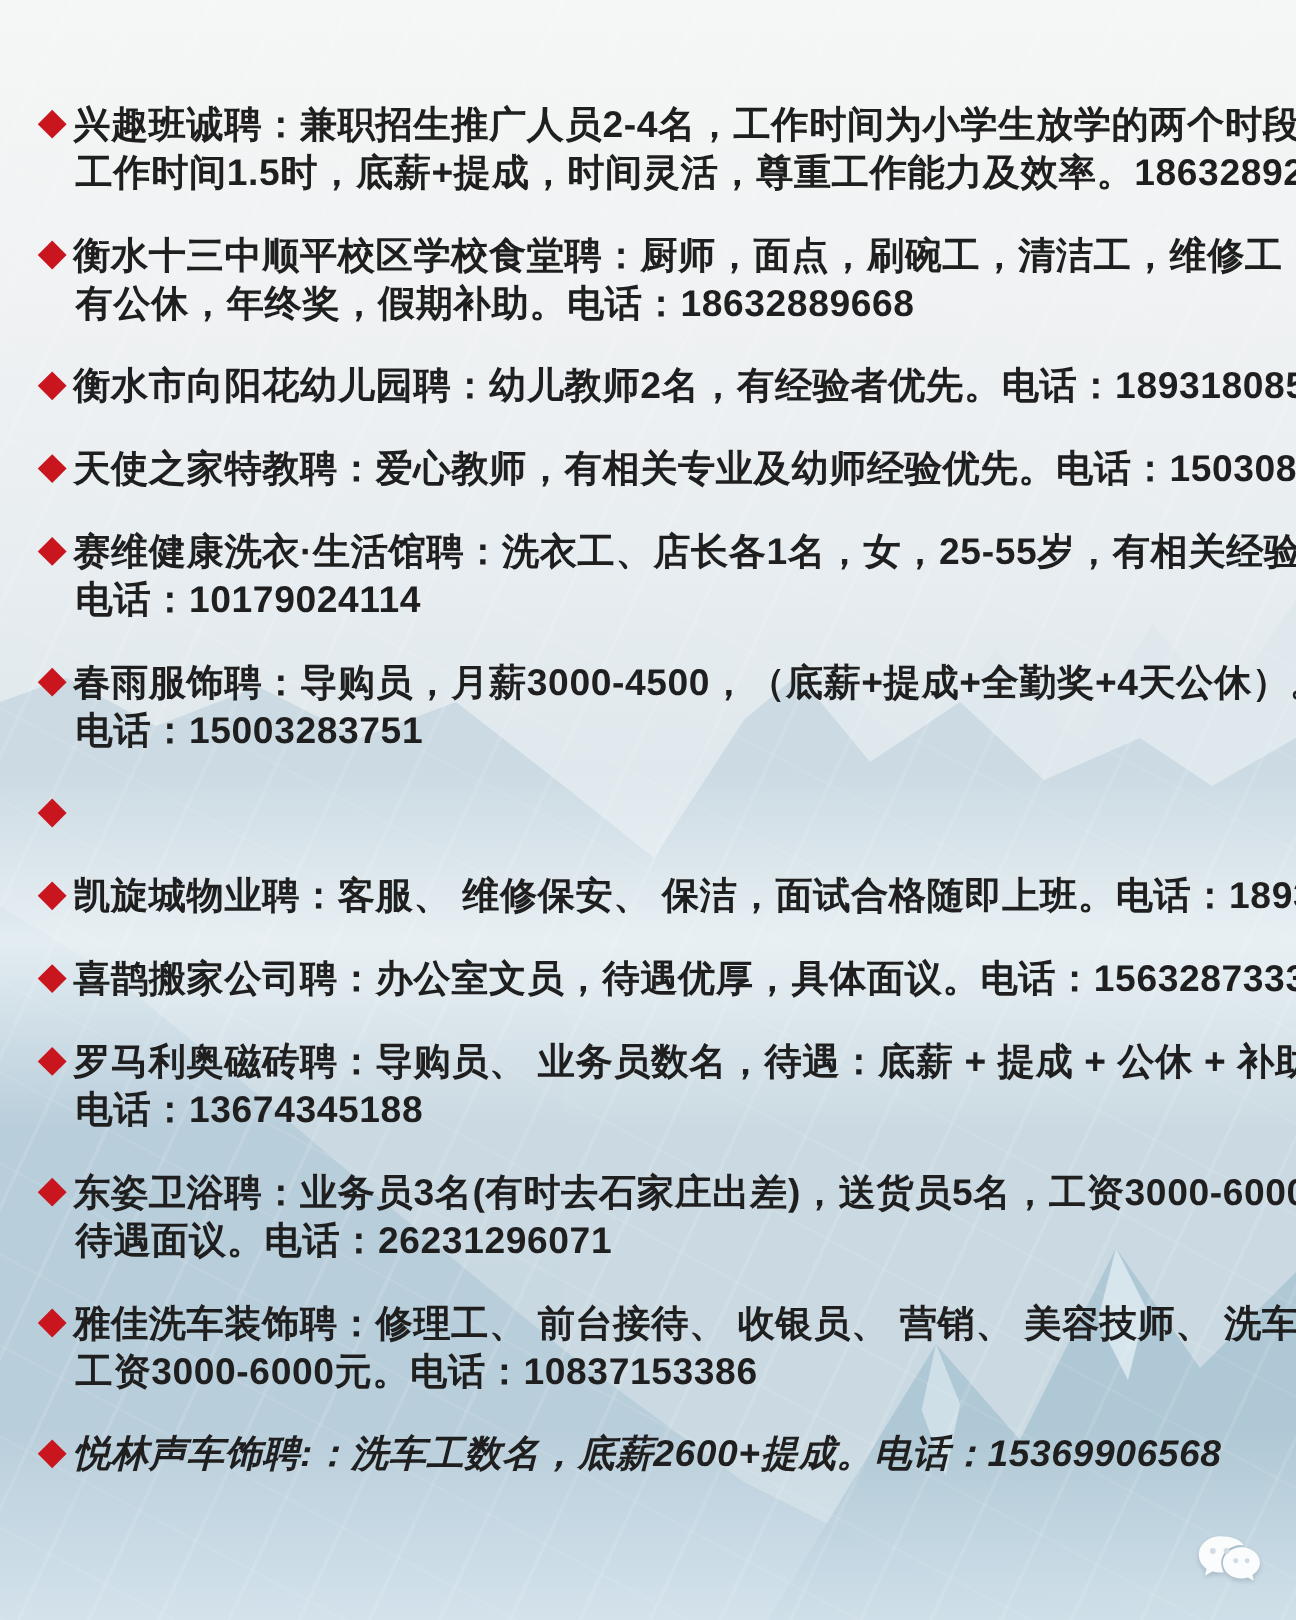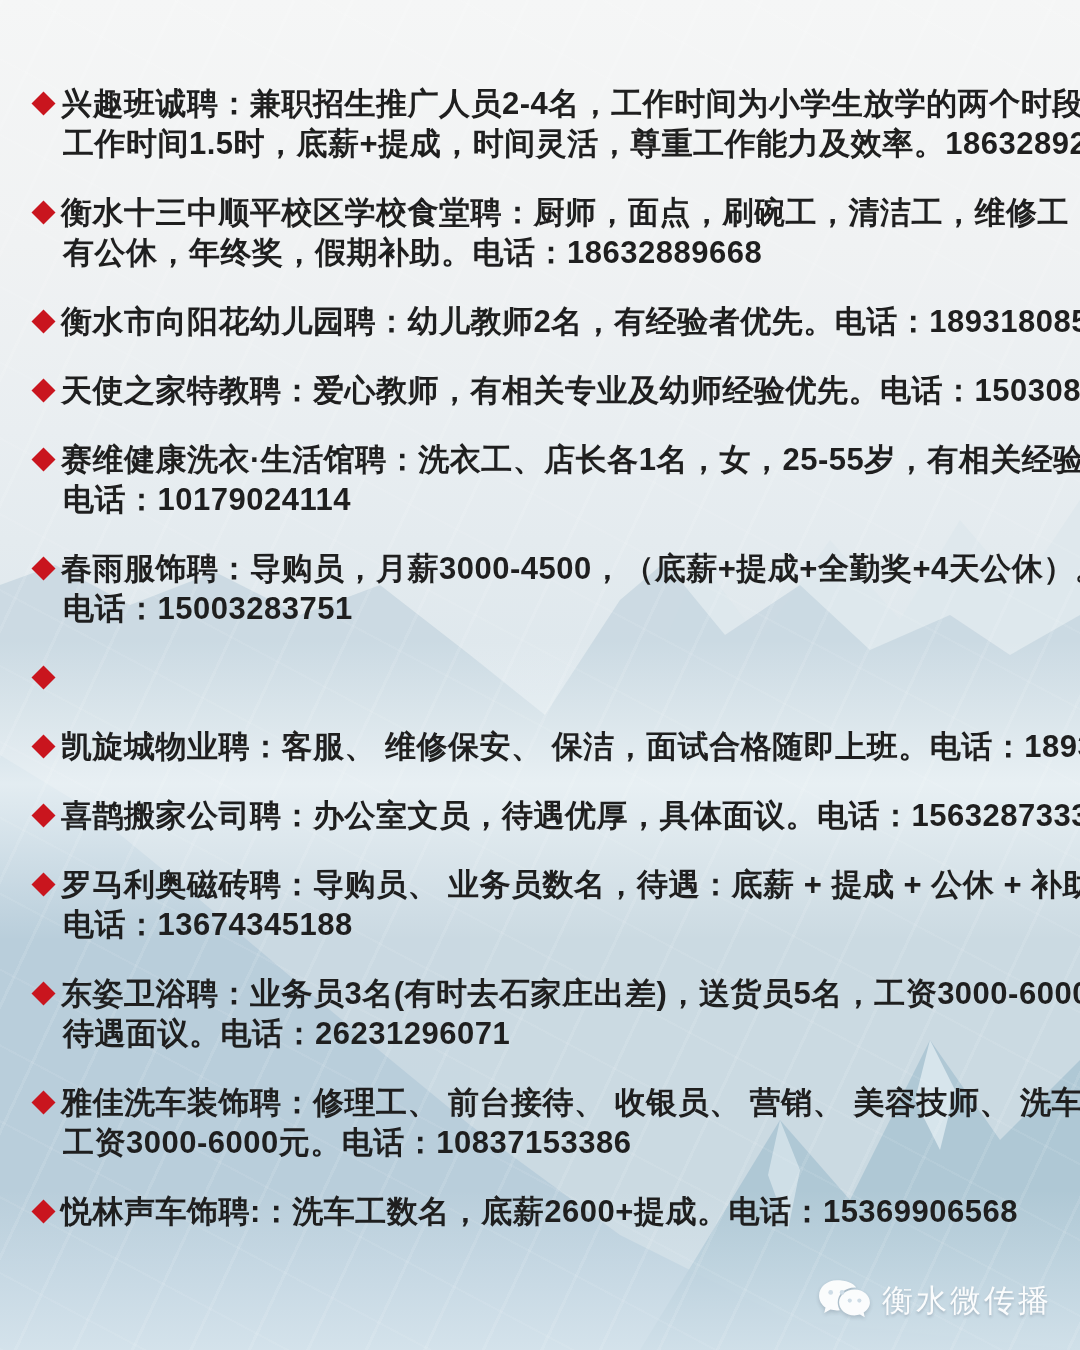--- a/index.html
+++ b/index.html
@@ -25,21 +25,21 @@
     position:absolute;left:0;right:0;top:640px;height:300px;pointer-events:none;
     background:linear-gradient(180deg, rgba(243,248,250,0) 0%, rgba(243,248,250,.72) 48%, rgba(243,248,250,0) 100%);
   }
   .mist-bottom{
     position:absolute;left:0;right:0;bottom:0;height:160px;pointer-events:none;
     background:linear-gradient(180deg, rgba(230,239,244,0) 0%, rgba(226,237,243,.65) 100%);
   }
   
   .listings{position:absolute;left:33px;top:84px;right:16px;}
   .listing{margin:0 0 29px 0;}
-  .listing:last-child{margin-bottom:0;}
+  .listing:last-child{margin-bottom:0;font-style:italic;}
   .line{
     font-size:31px;
     font-weight:700;
     color:var(--text-dark,#1f1f1f);
     line-height:40px;
     white-space:nowrap;
     letter-spacing:0.5px;
   }
   .line.cont{padding-left:30px;}
   .bullet{
@@ -142,16 +142,15 @@
         <path d="M18,2 C8.6,2 1,8.7 1,16.9 c0,4.6 2.4,8.7 6.2,11.4 L6,33.5 l6-3.2 c1.9,0.5 4,0.8 6,0.8 c1,0 2,-0.1 3,-0.2 c-1.3,-2.3 -2,-4.9 -2,-7.6 c0,-8 7.3,-14.4 16.3,-14.4 c0.5,0 1,0 1.5,0.1 C34.3,4.6 26.8,2 18,2 Z"></path>
         <path d="M35.2,10.9 c-8.2,0 -14.9,5.6 -14.9,12.5 c0,6.9 6.7,12.5 14.9,12.5 c1.8,0 3.6,-0.3 5.2,-0.8 l4.6,2.6 l-1,-4.7 c3.6,-2.3 6,-5.9 6,-9.6 C50,16.5 43.4,10.9 35.2,10.9 Z"></path>
       </g>
       <g fill="#cfdde7">
         <circle cx="12.2" cy="13.8" r="2.3"></circle>
         <circle cx="23.2" cy="13.8" r="2.3"></circle>
         <circle cx="30.6" cy="21.6" r="2"></circle>
         <circle cx="39.8" cy="21.6" r="2"></circle>
       </g>
     </svg>
-    <span class="wm-text">衡水微传播</span>
   </div>
 
 </div>
 
 </body></html>

